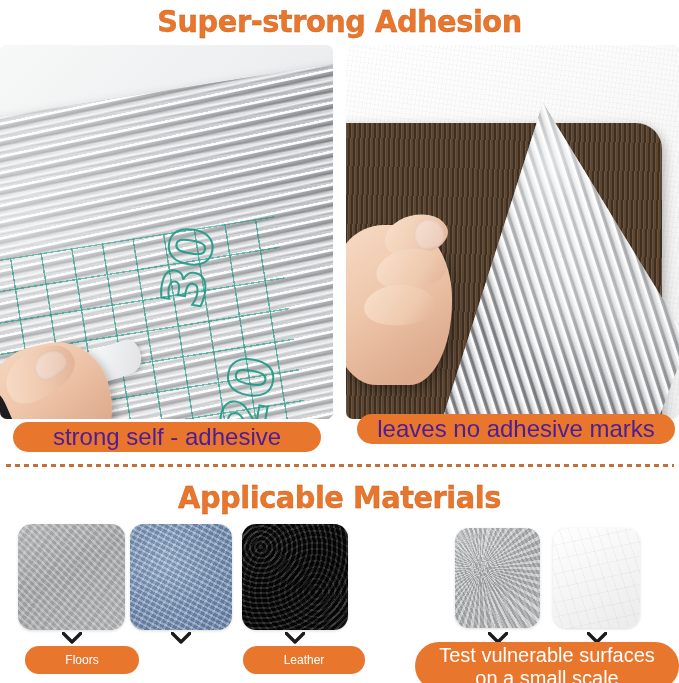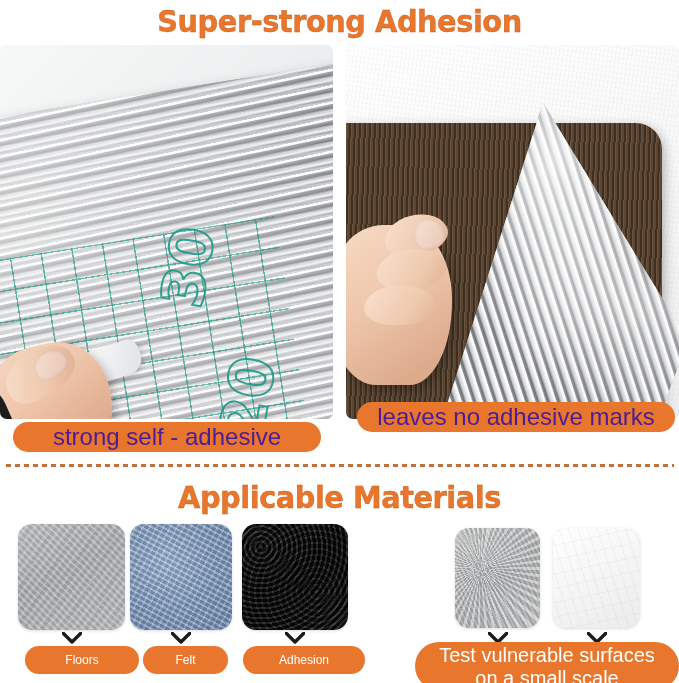--- a/index.html
+++ b/index.html
@@ -242,21 +242,21 @@
     background: #E8762C;
     color: #4c1d95;
     font-size: 24px;
     line-height: 30px;
     text-align: center;
     font-family: "Liberation Sans", sans-serif;
     white-space: nowrap;
     overflow: hidden;
   }
   #caption-left  { left: 13px;  top: 422px; width: 308px; }
-  #caption-right { left: 357px; top: 402px; width: 318px; }
+  #caption-right { left: 357px; top: 414px; width: 318px; }
 
   
   .swatch {
     position: absolute;
     border-radius: 14px;
     box-shadow: 0 1px 3px rgba(0,0,0,0.14);
   }
   #sw-floors {
     left: 18px; top: 524px; width: 107px; height: 106px;
     background:
@@ -407,22 +407,21 @@
       </svg>
   </div>
   <div class="chevron" id="ch-plaster">
     <svg viewBox="0 0 20 13">
         <path d="M1 1 L10 10 L19 1" fill="none" stroke="#1b1b1b" stroke-width="3.4" stroke-linecap="round" stroke-linejoin="round"></path>
       </svg>
   </div>
 
   <div class="mat-pill" id="pill-floors">Floors</div>
 
-  <div class="mat-pill" id="pill-felt">Felt</div>
-
-  <div class="mat-pill" id="pill-leather">Adhesion</div>
+
+  <div class="mat-pill" id="pill-leather">Leather</div>
 
   <div id="pill-test">
     <span>Test vulnerable surfaces</span>
     <span>on a small scale</span>
   </div>
 
 </div>
 
 </body></html>

